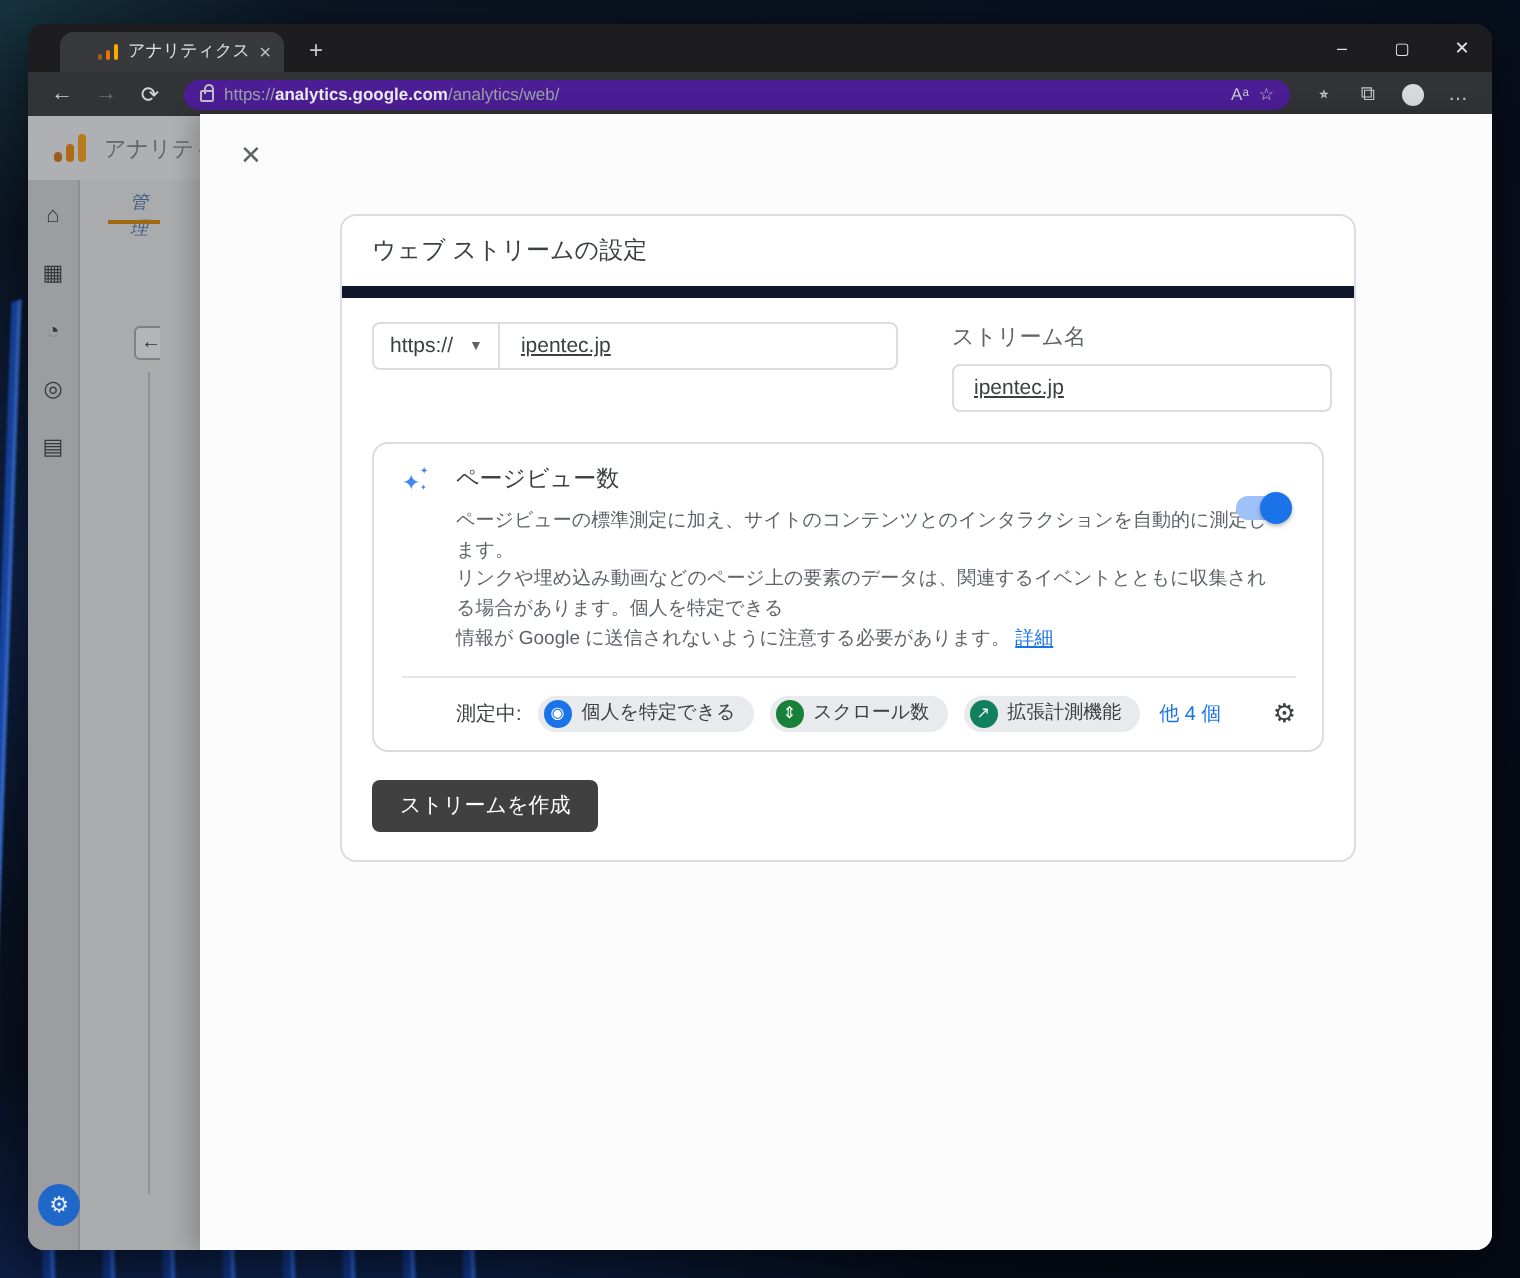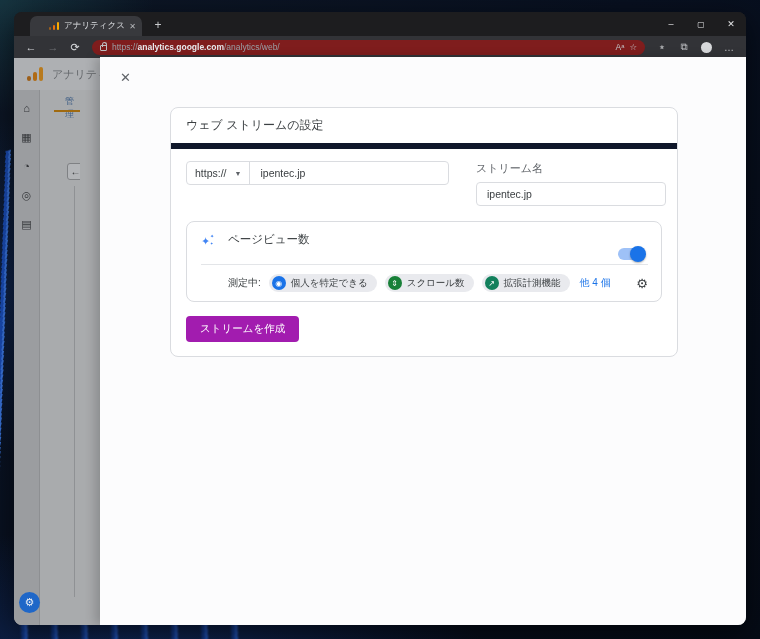--- a/index.html
+++ b/index.html
@@ -33,21 +33,21 @@
   .tab-title { color:#dfe1e5; font-size:8.5px; flex:1; white-space:nowrap; overflow:hidden; }
   .tab-close { color:#b6b8bb; font-size:8px; }
   .newtab { position:absolute; left:136px; top:6px; color:#c9cbce; font-size:12px; width:16px; text-align:center; }
   .wincontrols { position:absolute; right:0; top:0; height:24px; display:flex; }
   .wincontrols span { width:30px; height:24px; display:flex; align-items:center; justify-content:center;
     color:#e4e5e7; font-size:9px; }
 
   .toolbar { height:22px; background:#323337; display:flex; align-items:center; padding:0 8px; gap:4px; }
   .navbtn { color:#d3d5d8; font-size:11px; width:18px; text-align:center; }
   .navbtn.dim { color:#6d6f73; }
-  .urlpill { flex:1; height:15px; background:#7f1d1d; border-radius:8px; display:flex; align-items:center;
+  .urlpill { flex:1; height:15px; background:#4c1d95; border-radius:8px; display:flex; align-items:center;
     padding:0 8px; gap:5px; margin:0 4px; }
   .lock { width:7px; height:6px; border:1px solid #bdbfc2; border-radius:1px; position:relative; margin-top:2px; }
   .lock:before { content:""; position:absolute; left:1px; top:-4px; width:3px; height:4px;
     border:1px solid #bdbfc2; border-bottom:none; border-radius:3px 3px 0 0; }
   .urltext { font-size:8.5px; color:#9aa0a6; white-space:nowrap; overflow:hidden; flex:1; }
   .urltext b { color:#e8eaed; font-weight:bold; }
   .pillicon { color:#c3c5c8; font-size:8.5px; }
   .tbicon { color:#c3c5c8; font-size:10px; width:18px; text-align:center; }
   .avatar { width:11px; height:11px; border-radius:50%; background:#d7d9db; margin:0 4px; }
 
@@ -60,21 +60,21 @@
   .ga-logo .b2 { height:9px; background:#b06a14; }
   .ga-logo .b3 { height:14px; background:#b87a1e; }
   .ga-brand { font-size:11px; color:#63666a; margin-left:9px; white-space:nowrap; }
 
   .rail { position:absolute; left:0; top:32px; bottom:0; width:26px; background:#9b9da0;
     border-right:1px solid #8d8f92; display:flex; flex-direction:column; align-items:center; padding-top:12px; gap:17px; }
   .rail .ric { color:#35373a; font-size:11px; line-height:12px; }
   .rail-gear { position:absolute; left:5px; bottom:12px; width:21px; height:21px; border-radius:50%;
     background:#1f67c8; color:#e8edf5; font-size:11px; display:flex; align-items:center; justify-content:center; }
 
-  .strip { position:absolute; left:27px; top:32px; bottom:0; width:39px; overflow:hidden; }
+  .strip { position:absolute; left:27px; top:32px; bottom:0; width:39px; overflow:hidden;font-style:italic; }
   .admin-tab { position:absolute; left:24px; top:5px; font-size:9px; color:#3f5e85; }
   .admin-underline { position:absolute; left:13px; top:20px; width:46px; height:2px; background:#a06a10; }
   .bg-prop { position:absolute; left:51px; top:34px; font-size:9px; color:#4c4e51; white-space:nowrap; }
   .bg-sub { position:absolute; left:49px; top:50px; font-size:6px; color:#5c5e61; white-space:nowrap; }
   .backbtn { position:absolute; left:26px; top:73px; width:17px; height:17px; background:#b3b5b8;
     border:1px solid #7f8184; border-radius:3px; color:#2f3134; font-size:10px; line-height:15px; text-align:center; }
   .vline { position:absolute; left:33px; top:96px; bottom:28px; width:1px; background:#8f9194; }
   .bgdot { position:absolute; left:50px; width:8px; height:8px; border-radius:2px; }
 
   
@@ -89,21 +89,21 @@
   .card-head { padding:9px 15px; font-size:12px; color:#3c4043; border-bottom:6px solid #0f172a; }
   .card-body { padding:12px 15px 14px 15px; }
 
   .formrow { display:flex; gap:27px; }
   .f-label { font-size:11px; color:#5f6368; margin-bottom:6px; }
   .inputbox { height:24px; border:1px solid #dadce0; border-radius:4px; background:#fff;
     display:flex; align-items:center; font-size:10.5px; color:#3c4043; }
   .urlgroup { width:263px; }
   .proto { display:flex; align-items:center; gap:8px; padding:0 8px; height:100%; border-right:1px solid #dadce0; }
   .caret { font-size:7px; color:#5f6368; }
-  .ival { padding:0 10px; }
+  .ival { padding:0 10px;text-decoration:underline; }
   .namebox { width:190px; }
 
   .enhanced { margin-top:15px; border:1px solid #dadce0; border-radius:8px; padding:10px 13px 9px 12px; position:relative; }
   .enh-top { display:flex; }
   .spark { width:29px; position:relative; color:#4285f4; }
   .spark .s1 { font-size:11px; position:absolute; left:2px; top:3px; }
   .spark .s2 { font-size:5px; position:absolute; left:11px; top:1px; }
   .spark .s3 { font-size:4px; position:absolute; left:11px; top:9px; }
   .enh-title { font-size:11.5px; color:#3c4043; margin-bottom:7px; }
   .enh-desc { font-size:9.5px; color:#5f6368; line-height:1.55; width:408px; }
@@ -115,21 +115,21 @@
   .measure { display:flex; align-items:center; gap:8px; padding-left:29px; }
   .m-label { font-size:10px; color:#3c4043; }
   .badge { display:flex; align-items:center; gap:5px; background:#e9eaee; border-radius:10px;
     padding:2px 9px 2px 3px; }
   .b-ic { width:14px; height:14px; border-radius:50%; color:#fff; font-size:8px; display:flex;
     align-items:center; justify-content:center; }
   .b-label { font-size:9.5px; color:#3c4043; }
   .more-link { font-size:10px; color:#1a73e8; margin-left:2px; }
   .m-gear { margin-left:auto; color:#3c4043; font-size:13px; }
 
-  .createbtn { margin-top:14px; display:inline-block; background:#a21caf; color:#fff; font-size:10.5px;
+  .createbtn { margin-top:14px; display:inline-block; background:#404040; color:#fff; font-size:10.5px;
     padding:6px 14px; border-radius:4px; border:none; }
 </style>
 </head>
 <body>
 
 <div class="wave wave1"></div>
 <div class="wave wave2"></div>
 
 <div class="window">
 
@@ -233,20 +233,26 @@
 
           <div class="enhanced">
             <div class="enh-top">
               <span class="spark">
                 <span class="s1">✦</span>
                   <span class="s2">✦</span>
                   <span class="s3">✦</span>
               </span>
               <div>
                 <div class="enh-title">ページビュー数</div>
+                <div class="enh-desc">
+                  <span>ページビューの標準測定に加え、サイトのコンテンツとのインタラクションを自動的に測定します。</span><br>
+                  <span>リンクや埋め込み動画などのページ上の要素のデータは、関連するイベントとともに収集される場合があります。個人を特定できる</span><br>
+                  <span>情報が Google に送信されないように注意する必要があります。</span>
+                  <span class="enh-link">詳細</span>
+                </div>
               </div>
             </div>
             <span class="toggle">
                 <span class="thumb"></span>
               </span>
             <div class="enh-div"></div>
             <div class="measure">
               <span class="m-label">測定中:</span>
               <span class="badge">
                 <span class="b-ic" style="background: rgb(26, 115, 232);">◉</span>

